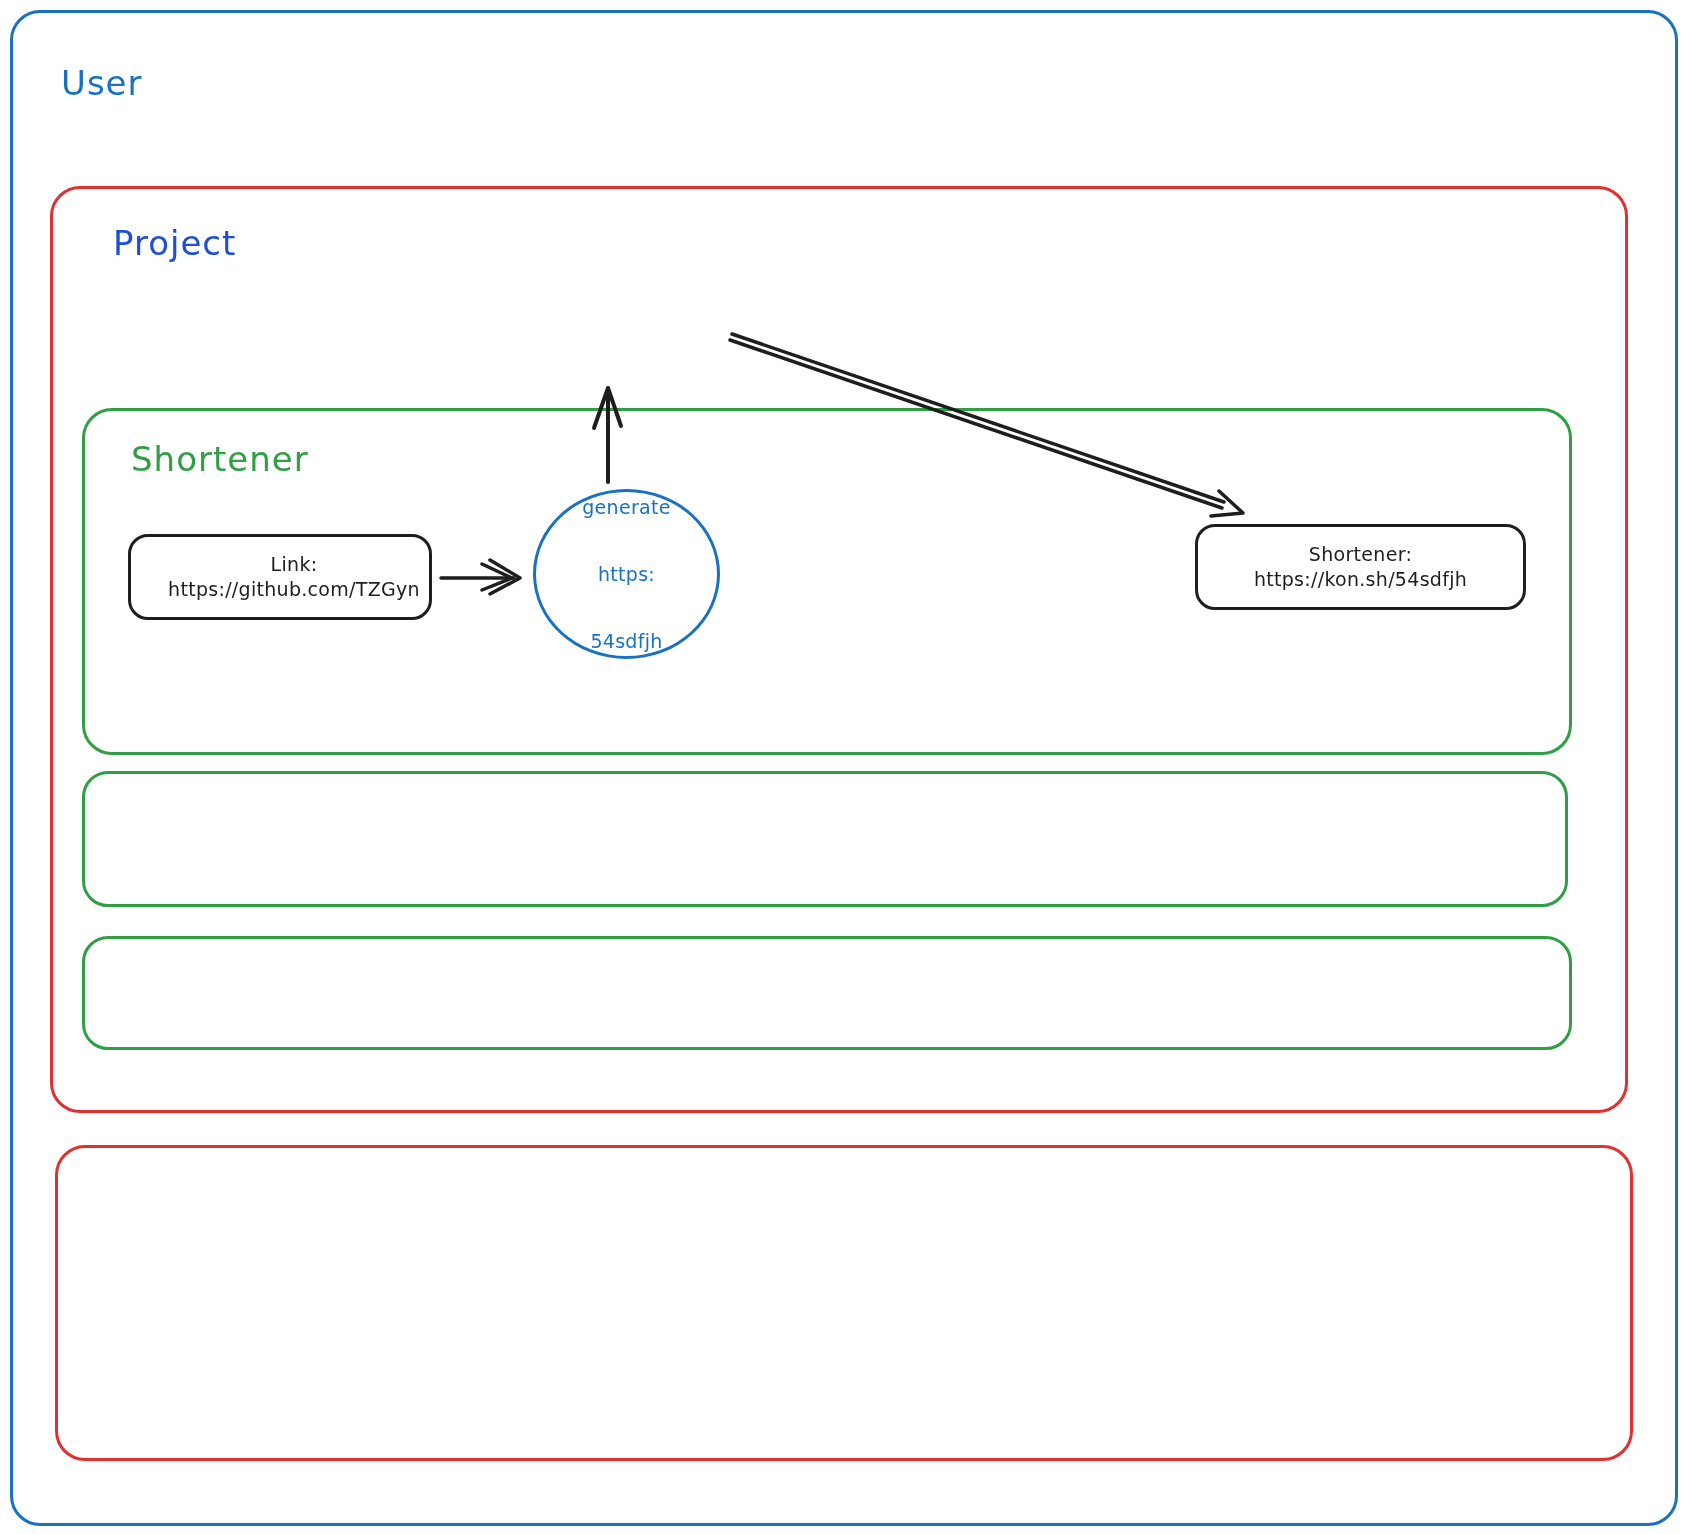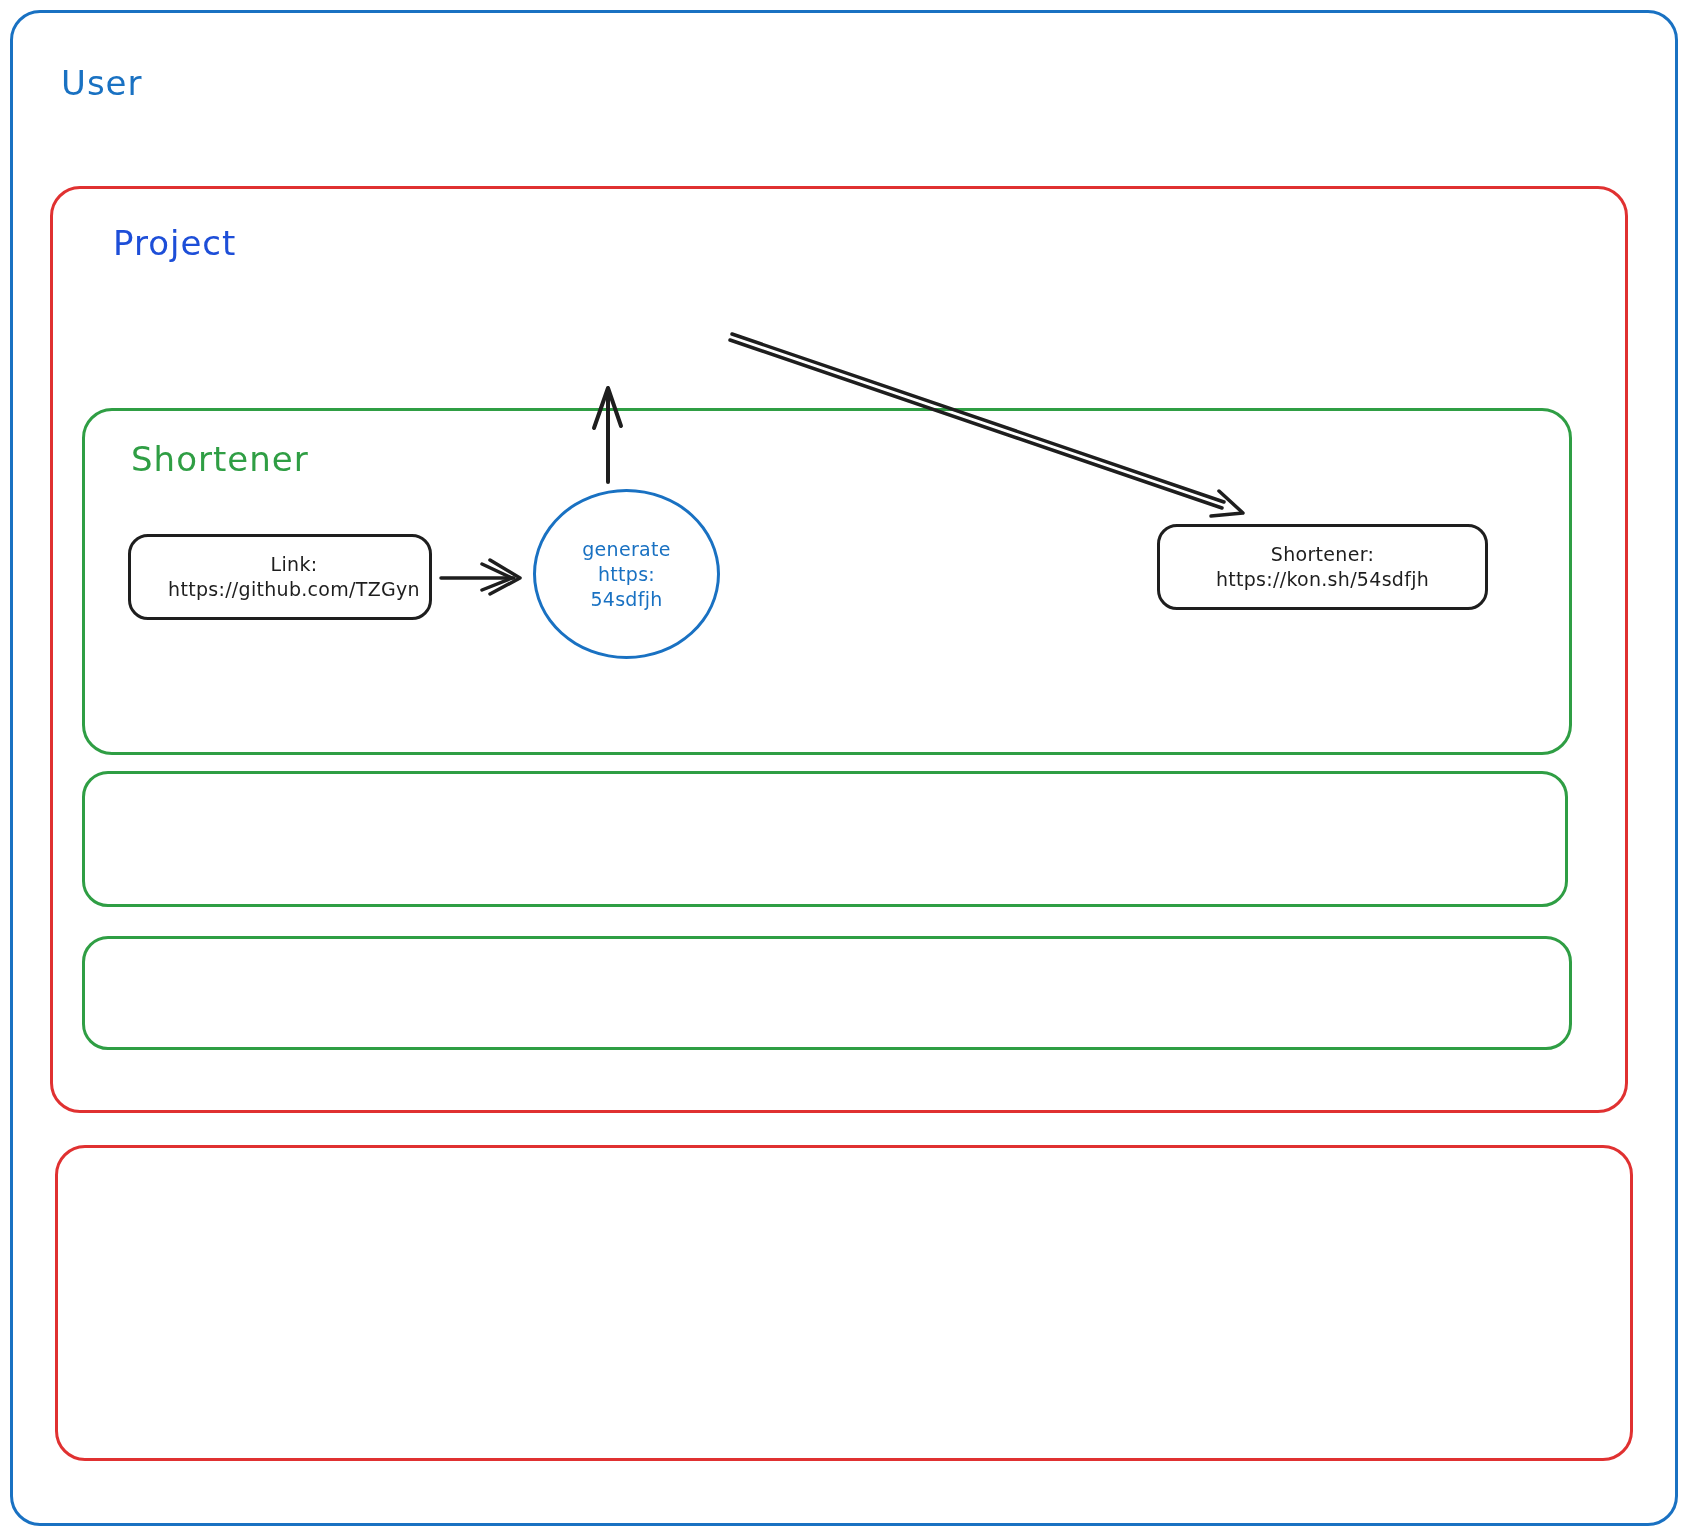--- a/index.html
+++ b/index.html
@@ -44,27 +44,27 @@
   <div class="shape rect round-md" style="left: 82px; top: 936px; width: 1490px; height: 114px; border-color: rgb(47, 158, 68);"></div>
 
   <div class="shape rect round-lg" style="left: 55px; top: 1145px; width: 1578px; height: 316px; border-color: rgb(224, 49, 49);"></div>
 
 
   <div class="shape rect round-sm textbox" style="left: 128px; top: 534px; width: 304px; height: 86px; border-color: rgb(30, 30, 30); color: rgb(30, 30, 30); padding-left: 28px;">
     <div>Link:</div>
     <div>https://github.com/TZGyn</div>
   </div>
 
-  <div class="shape ellipse textbox" style="left: 533px; top: 489px; width: 187px; height: 170px; border-color: rgb(25, 113, 194); color: rgb(25, 113, 194);">
+  <div class="shape ellipse textbox" style="left: 533px; top: 489px; width: 187px; height: 170px; border-color: rgb(25, 113, 194); color: rgb(25, 113, 194); gap: 42px;">
     <div>generate</div>
     <div>https:</div>
     <div>54sdfjh</div>
   </div>
 
-  <div class="shape rect round-sm textbox" style="left: 1157px; top: 524px; width: 331px; height: 86px; border-color: rgb(30, 30, 30); color: rgb(30, 30, 30);">
+  <div class="shape rect round-sm textbox" style="left: 1195px; top: 524px; width: 331px; height: 86px; border-color: rgb(30, 30, 30); color: rgb(30, 30, 30);">
     <div>Shortener:</div>
     <div>https://kon.sh/54sdfjh</div>
   </div>
 
   <svg class="arrows" width="1689" height="1534" viewBox="0 0 1689 1534" fill="none" stroke-linecap="round" stroke-linejoin="round">
 
     <g stroke-width="3.5" stroke="#1e1e1e">
       <path d="M441 578 L514 578"></path>
       <path d="M490 560 L520 578 L490 594"></path>
       <path d="M482 564 L512 578 L482 590"></path>

